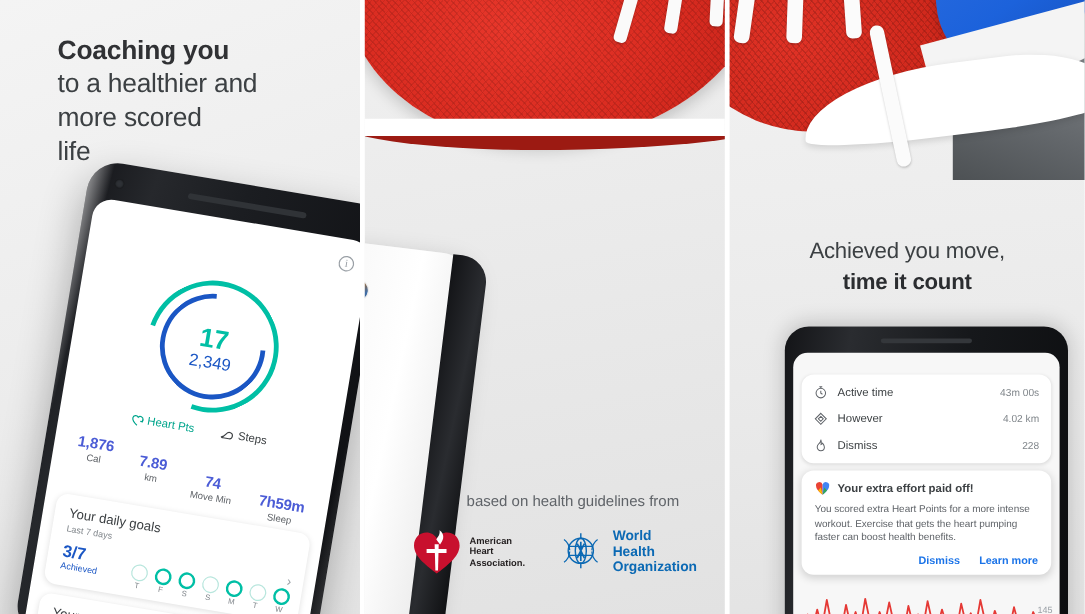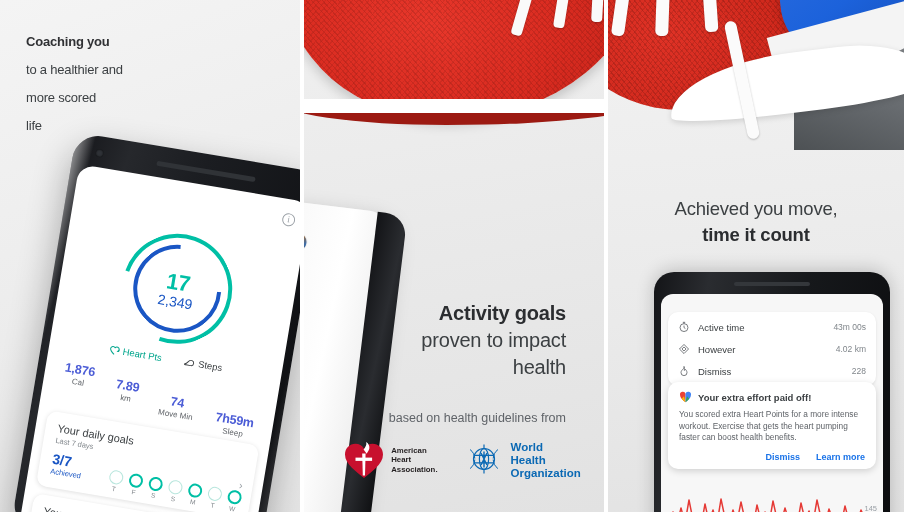--- a/index.html
+++ b/index.html
@@ -11,22 +11,22 @@
   }
   .stage { position:relative; width:904px; height:512px; display:flex; background:#fff; }
 
   
   .panel { position:relative; height:512px; overflow:hidden; flex:none; }
   .p1 { width:300px; background:linear-gradient(160deg,#f4f4f4 0%,#ececec 55%,#e4e4e4 100%); }
   .p2 { width:300px; margin-left:4px; background:linear-gradient(170deg,#f0f0f0 0%,#e9e9e9 50%,#e2e2e2 100%); }
   .p3 { width:296px; margin-left:4px; background:linear-gradient(175deg,#f2f2f2 0%,#eaeaea 60%,#e3e3e3 100%); }
 
   
-  .headline1 { position:absolute; left:26px; top:28px; width:240px; color:#3c4043;
-    font-size:13px; line-height:28px; letter-spacing:-0.2px; }
+  .headline1 { position:absolute; left:48px; top:28px; width:240px; color:#3c4043;
+    font-size:22px; line-height:28px; letter-spacing:-0.2px; }
   .headline1 .b { font-weight:700; color:#303134; display:block; }
   .headline1 .n { font-weight:400; color:#3c4043; display:block; }
 
   
   .phone1 {
     position:absolute; left:42px; top:150px; width:250px; height:400px;
     background:linear-gradient(100deg,#15161a 0%,#26282c 18%,#1b1d21 42%,#0e0f12 100%);
     border-radius:26px;
     transform:rotate(9.5deg);
     box-shadow:0 14px 34px rgba(0,0,0,.30);
@@ -167,21 +167,21 @@
     width:76px; height:4px; border-radius:3px; background:#34373b; }
   .phone3 .screen3 { position:absolute; left:7px; top:22px; width:222px; height:238px;
     background:#f7f7f7; border-radius:12px 12px 0 0; overflow:hidden; }
   .listcard { position:absolute; left:7px; top:18px; width:208px; background:#fff;
     border-radius:10px; box-shadow:0 1px 3px rgba(0,0,0,.10); padding:4px 0; }
   .lrow { display:flex; align-items:center; height:22px; padding:0 10px; }
   .lrow .ic { width:15px; color:#5f6368; display:flex; align-items:center; }
   .lrow .lb { flex:1; font-size:9.5px; color:#3c4043; margin-left:5px; }
   .lrow .vl { font-size:8.5px; color:#80868b; }
 
-  .notif { position:absolute; left:7px; top:88px; width:208px; background:#fff;
+  .notif { position:absolute; left:7px; top:98px; width:208px; background:#fff;
     border-radius:10px; box-shadow:0 2px 7px rgba(0,0,0,.16); padding:9px 11px 7px; }
   .notif .nt { display:flex; align-items:center; gap:6px;
     font-size:9.5px; font-weight:600; color:#3c4043; }
   .notif .nb { font-size:8.3px; line-height:11.6px; color:#5f6368; margin-top:6px; }
   .notif .na { display:flex; justify-content:flex-end; gap:16px; margin-top:8px;
     font-size:9px; font-weight:600; color:#1a73e8; }
 
   .hrchart { position:absolute; left:7px; top:196px; width:215px; height:44px; }
   .hrval { position:absolute; right:6px; top:14px; font-size:7.5px; color:#9aa0a6; }
 
@@ -311,25 +311,20 @@
     </div>
     <div class="lace2" style="left:212px;top:-6px;width:11px;height:42px;transform:rotate(16deg);"></div>
     <div class="lace2" style="left:252px;top:-12px;width:11px;height:40px;transform:rotate(9deg);"></div>
     <div class="lace2" style="left:288px;top:-14px;width:11px;height:36px;transform:rotate(3deg);"></div>
 
     <div class="phone2">
       <div class="blk"></div>
       <div class="avatar2"></div>
     </div>
 
-    <div class="headline2">
-      <span class="b">Activity goals</span>
-      <span class="n">proven to impact</span>
-      <span class="n">health</span>
-    </div>
 
     <div class="based">based on health guidelines from</div>
 
     <div class="logos">
       <div class="aha">
         <div class="mark">
           <svg width="42" height="40" viewBox="0 0 42 40">
             <path d="M21 38C14 32 2 24.5 2 14.5 2 8.2 6.8 3.8 12.4 3.8c3.6 0 6.8 1.9 8.6 4.9 1.8-3 5-4.9 8.6-4.9C35.2 3.8 40 8.2 40 14.5c0 10-12 17.5-19 23.5z" fill="#c8102e"></path>
             <path d="M20.6 9.5c1.6-2.2 3.4-4.6 2.6-7.6 2.4 1.6 3.6 4 3.1 6.6-.4 2.2-1.8 3.6-2.6 5.3z" fill="#ffffff"></path>
             <path d="M19.2 13.5h3.4l-.6 22h-2.2z" fill="#ffffff"></path>

